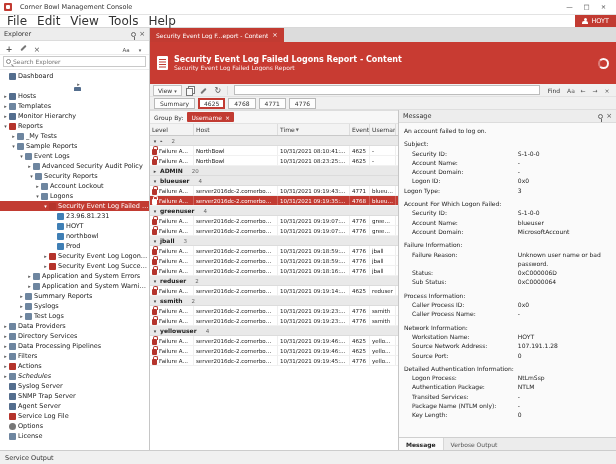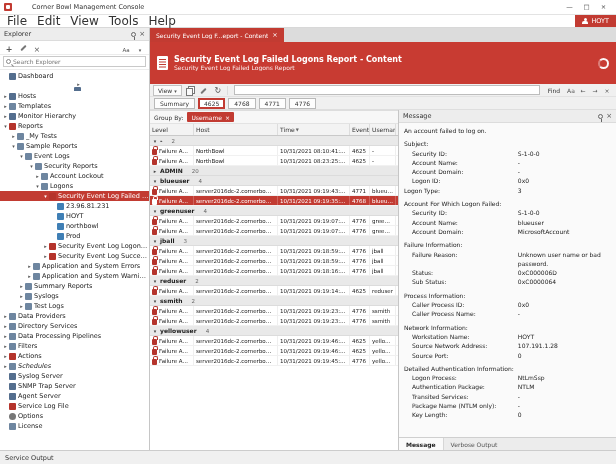--- a/index.html
+++ b/index.html
@@ -1,20 +1,20 @@
 <!DOCTYPE html>
 <html><head>
 <meta charset="utf-8">
 <style>
   *{box-sizing:border-box;margin:0;padding:0;font-family:"DejaVu Sans","Liberation Sans",sans-serif}
   html,body{width:616px;height:464px;overflow:hidden}
   body{background:#f0f0f0;color:#222;outline:1px solid #8a8a8a;font-size:7px}
   .window{display:flex;flex-direction:column;height:100%}
   
-  .titlebar{height:15px;background:#fff;display:flex;align-items:center;gap:20px;padding:0 4px;border-bottom:1px solid #e3e3e3;flex:none}
+  .titlebar{height:15px;background:#fff;display:flex;align-items:center;gap:8px;padding:0 4px;border-bottom:1px solid #e3e3e3;flex:none}
   .app-icon{width:8px;height:8px;background:#c23b32;border-radius:1px;position:relative;flex:none}
   .app-icon::after{content:"";position:absolute;inset:2px;background:#fff;border-radius:1px}
   .title{font-size:6.5px;color:#333;white-space:nowrap}
   .win-controls{margin-left:auto;display:flex}
   .win-btn{border:none;background:transparent;width:17px;height:13px;font-size:6.5px;color:#444;display:flex;align-items:center;justify-content:center;cursor:default}
   
   .menubar{height:13px;background:#fff;border-bottom:1px solid #d8d8d8;display:flex;align-items:stretch;flex:none}
   .menu-items{display:flex;align-items:center;padding-left:2px}
   .menu-item{padding:0 5px;font-size:12px;color:#333}
   .menu-user{margin-left:auto;background:#c23b32;color:#fff;display:flex;align-items:center;gap:3px;padding:0 7px;font-size:6.5px}
@@ -226,20 +226,25 @@
           <div class="tree-item" style="padding-left: 10px;">
             <span class="arrow">▾</span>
             <span class="ticon ic-folder"></span>
             <span class="tlabel">Sample Reports</span>
           </div>
           <div class="tree-item" style="padding-left: 18px;">
             <span class="arrow">▾</span>
             <span class="ticon ic-folder"></span>
             <span class="tlabel">Event Logs</span>
           </div>
+          <div class="tree-item" style="padding-left: 26px;">
+            <span class="arrow">▸</span>
+            <span class="ticon ic-folder"></span>
+            <span class="tlabel">Advanced Security Audit Policy</span>
+          </div>
           <div class="tree-item" style="padding-left: 28px;">
             <span class="arrow">▾</span>
             <span class="ticon ic-folder"></span>
             <span class="tlabel">Security Reports</span>
           </div>
           <div class="tree-item" style="padding-left: 34px;">
             <span class="arrow">▸</span>
             <span class="ticon ic-folder"></span>
             <span class="tlabel">Account Lockout</span>
           </div>

